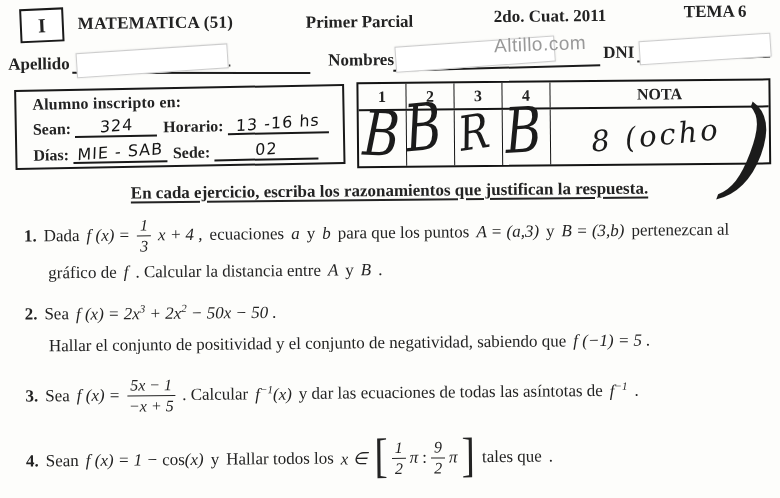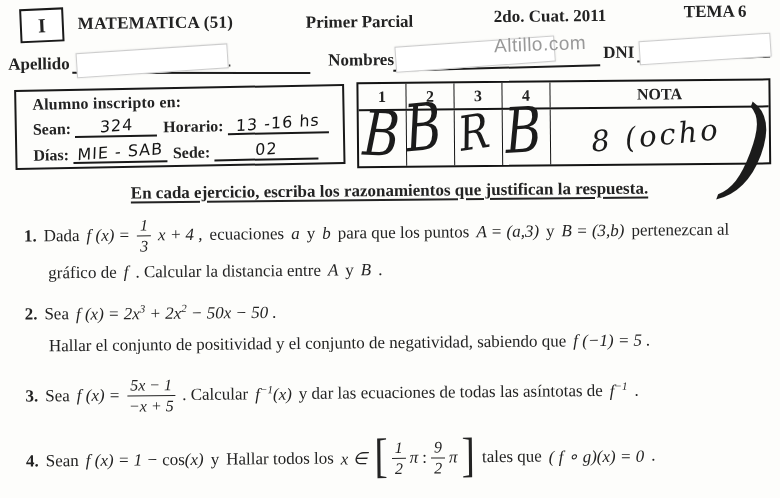--- a/index.html
+++ b/index.html
@@ -265,19 +265,18 @@
           <span class="m">π</span>
           <span class="t">:</span>
           <span class="frac">
               <span class="fn">9</span>
               <span class="fd">2</span>
             </span>
           <span class="m">π</span>
           <span class="brk">]</span>
         </span>
         <span class="t">tales que</span>
-        <span class="m">( f ∘ g)(x) = 0</span>
         <span class="t">.</span>
       </div>
     </div>
 
   </div>
 </div>
 
 </body></html>

